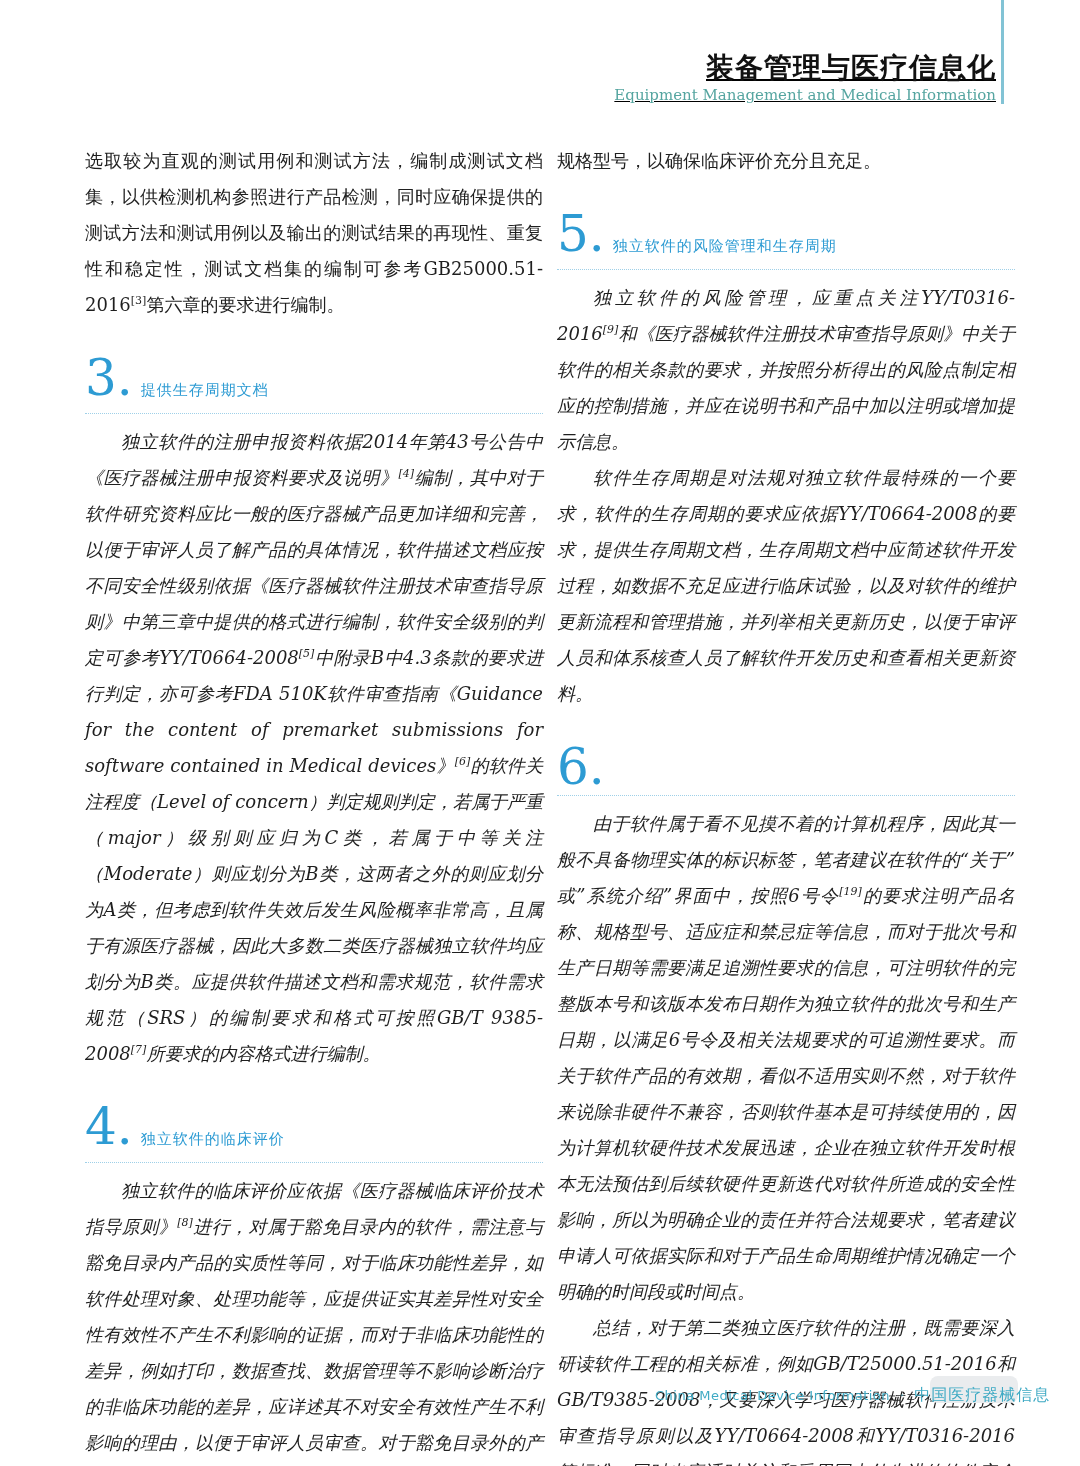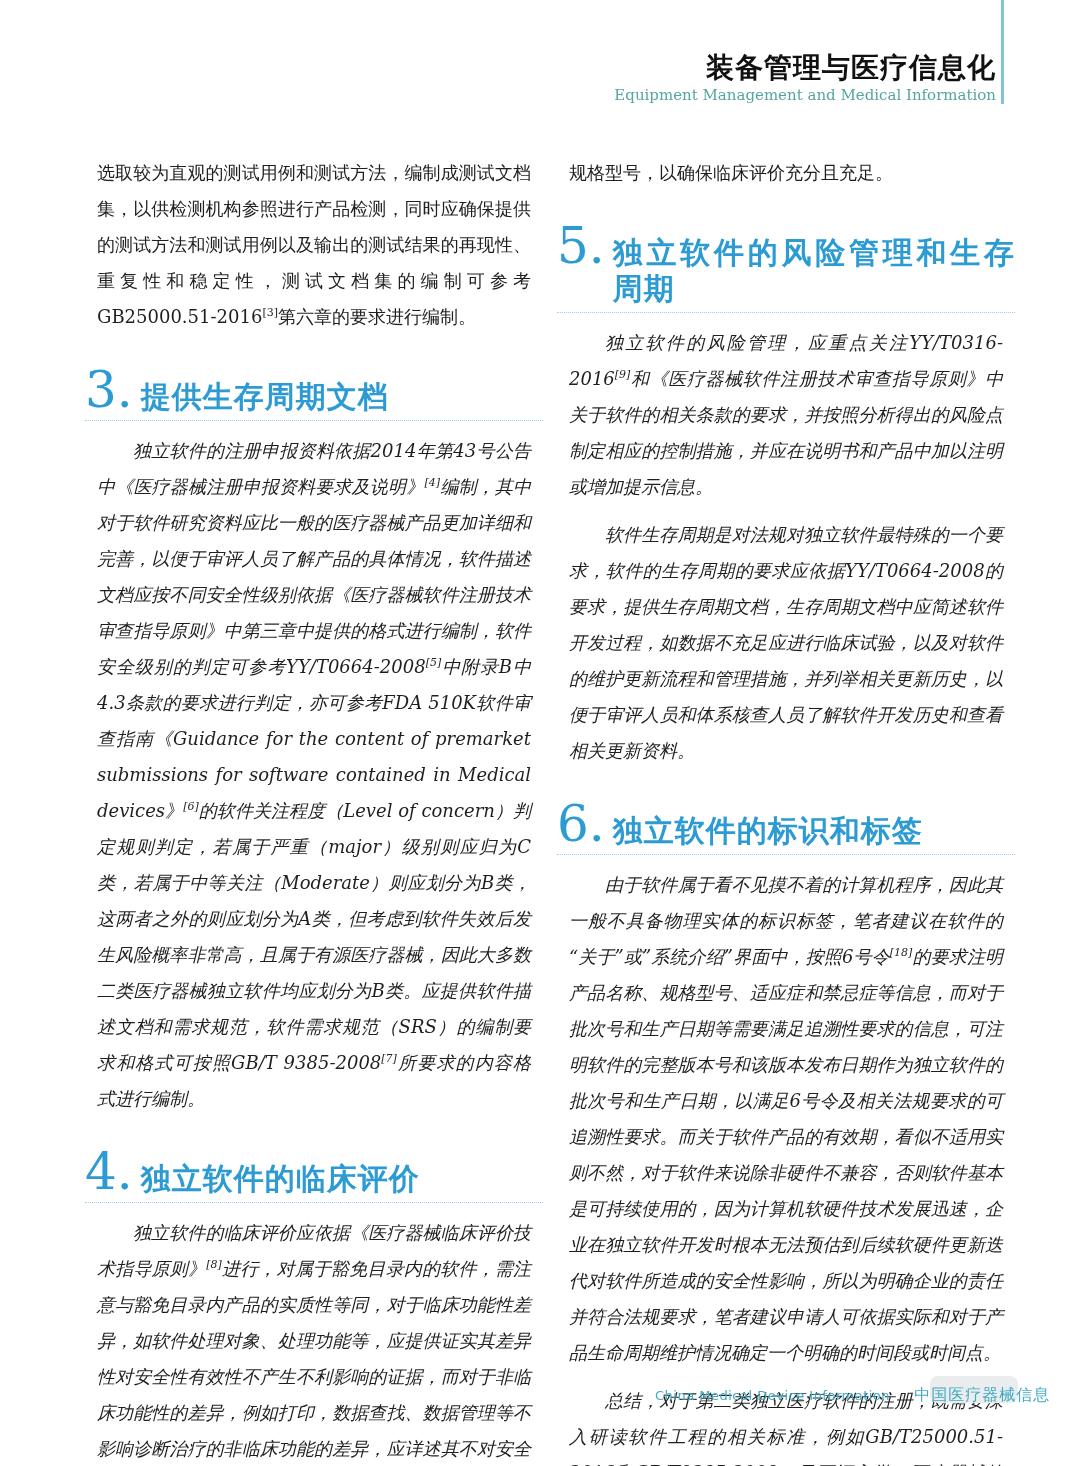--- a/index.html
+++ b/index.html
@@ -17,56 +17,56 @@
     background:#ffffff;
     overflow:hidden;
     font-family:"DejaVu Serif","Liberation Serif",serif;
   }
   
   .header-rule{
     position:absolute;left:1001px;top:0;width:3px;height:104px;
     background:var(--header-rule);
   }
   .header{
-    position:absolute;top:52px;right:84px;text-align:right;
+    position:absolute;top:52px;right:84px;text-align:right;text-decoration:underline;
   }
   .header-cn{
     font-family:"DejaVu Sans","Liberation Sans",sans-serif;
     font-weight:bold;font-size:28px;letter-spacing:1px;color:#111111;
     line-height:1.15;
   }
   .header-en{
     font-family:"DejaVu Serif","Liberation Serif",serif;
     font-size:15px;color:var(--header-teal);margin-top:2px;line-height:1.2;text-align:right;
   }
   
   .col{
     position:absolute;top:143px;width:458px;
     font-size:18px;line-height:36px;text-align:justify;
     color:var(--body-text);
   }
   .col-left{left:85px;}
   .col-right{left:557px;}
-  .para{margin:12px;}
+  .para{margin:0;}
   .indent{text-indent:2em;font-style:italic;}
   sup{font-size:11px;line-height:0;vertical-align:super;}
   
   .section-heading{
     display:flex;align-items:baseline;
     border-bottom:1px dotted var(--heading-rule);
     padding-bottom:5px;
     margin-top:33px;margin-bottom:10px;
   }
   .sec-num{
     font-family:"DejaVu Serif","Liberation Serif",serif;
     font-size:50px;line-height:0.9;color:var(--heading-blue);
   }
   .sec-title{
     font-family:"DejaVu Sans","Liberation Sans",sans-serif;
-    font-weight:bold;font-size:30px;letter-spacing:1px;
+    font-weight:normal;font-size:15px;letter-spacing:1px;
     color:var(--heading-blue);margin-left:8px;
   }
   
   .footer-watermark{
     position:absolute;left:930px;top:1376px;width:88px;height:27px;
     background:#EAECEE;border-radius:8px;
   }
   .footer{
     position:absolute;left:655px;top:1385px;
     display:flex;align-items:center;gap:10px;
@@ -110,23 +110,22 @@
 
     <div class="section-heading">
       <span class="sec-num">5.</span>
       <span class="sec-title">独立软件的风险管理和生存周期</span>
     </div>
     <p class="para rich indent">独立软件的风险管理，应重点关注YY/T0316-2016<sup>[9]</sup>和《医疗器械软件注册技术审查指导原则》中关于软件的相关条款的要求，并按照分析得出的风险点制定相应的控制措施，并应在说明书和产品中加以注明或增加提示信息。</p>
     <p class="para rich indent">软件生存周期是对法规对独立软件最特殊的一个要求，软件的生存周期的要求应依据YY/T0664-2008的要求，提供生存周期文档，生存周期文档中应简述软件开发过程，如数据不充足应进行临床试验，以及对软件的维护更新流程和管理措施，并列举相关更新历史，以便于审评人员和体系核查人员了解软件开发历史和查看相关更新资料。</p>
 
     <div class="section-heading">
       <span class="sec-num">6.</span>
-      <span class="sec-title">独立软件的标识和标签</span>
     </div>
-    <p class="para rich indent">由于软件属于看不见摸不着的计算机程序，因此其一般不具备物理实体的标识标签，笔者建议在软件的“关于”或”系统介绍”界面中，按照6号令<sup>[18]</sup>的要求注明产品名称、规格型号、适应症和禁忌症等信息，而对于批次号和生产日期等需要满足追溯性要求的信息，可注明软件的完整版本号和该版本发布日期作为独立软件的批次号和生产日期，以满足6号令及相关法规要求的可追溯性要求。而关于软件产品的有效期，看似不适用实则不然，对于软件来说除非硬件不兼容，否则软件基本是可持续使用的，因为计算机软硬件技术发展迅速，企业在独立软件开发时根本无法预估到后续软硬件更新迭代对软件所造成的安全性影响，所以为明确企业的责任并符合法规要求，笔者建议申请人可依据实际和对于产品生命周期维护情况确定一个明确的时间段或时间点。</p>
+    <p class="para rich indent">由于软件属于看不见摸不着的计算机程序，因此其一般不具备物理实体的标识标签，笔者建议在软件的“关于”或”系统介绍”界面中，按照6号令<sup>[19]</sup>的要求注明产品名称、规格型号、适应症和禁忌症等信息，而对于批次号和生产日期等需要满足追溯性要求的信息，可注明软件的完整版本号和该版本发布日期作为独立软件的批次号和生产日期，以满足6号令及相关法规要求的可追溯性要求。而关于软件产品的有效期，看似不适用实则不然，对于软件来说除非硬件不兼容，否则软件基本是可持续使用的，因为计算机软硬件技术发展迅速，企业在独立软件开发时根本无法预估到后续软硬件更新迭代对软件所造成的安全性影响，所以为明确企业的责任并符合法规要求，笔者建议申请人可依据实际和对于产品生命周期维护情况确定一个明确的时间段或时间点。</p>
     <p class="para rich indent">总结，对于第二类独立医疗软件的注册，既需要深入研读软件工程的相关标准，例如GB/T25000.51-2016和GB/T9385-2008，又要深入学习医疗器械软件注册技术审查指导原则以及YY/T0664-2008和YY/T0316-2016等标准，同时也应适时关注和采用国内外先进的软件安全有效性评价方法和依据，如FDA510k软件审查指南的要求《Guidance for the content of premarket submissions for software contained in Medical devices》，不断总结经验，提升产品质量，提高产品申报注册水平，以适应日趋严格地监管要求和审评要求。</p>
   </div>
 
   <div class="footer-watermark"></div>
   <div class="footer">
     <span class="footer-en">China Medical Device Information</span>
     <span class="footer-sep">·</span>
     <span class="footer-cn">中国医疗器械信息</span>
   </div>
 

